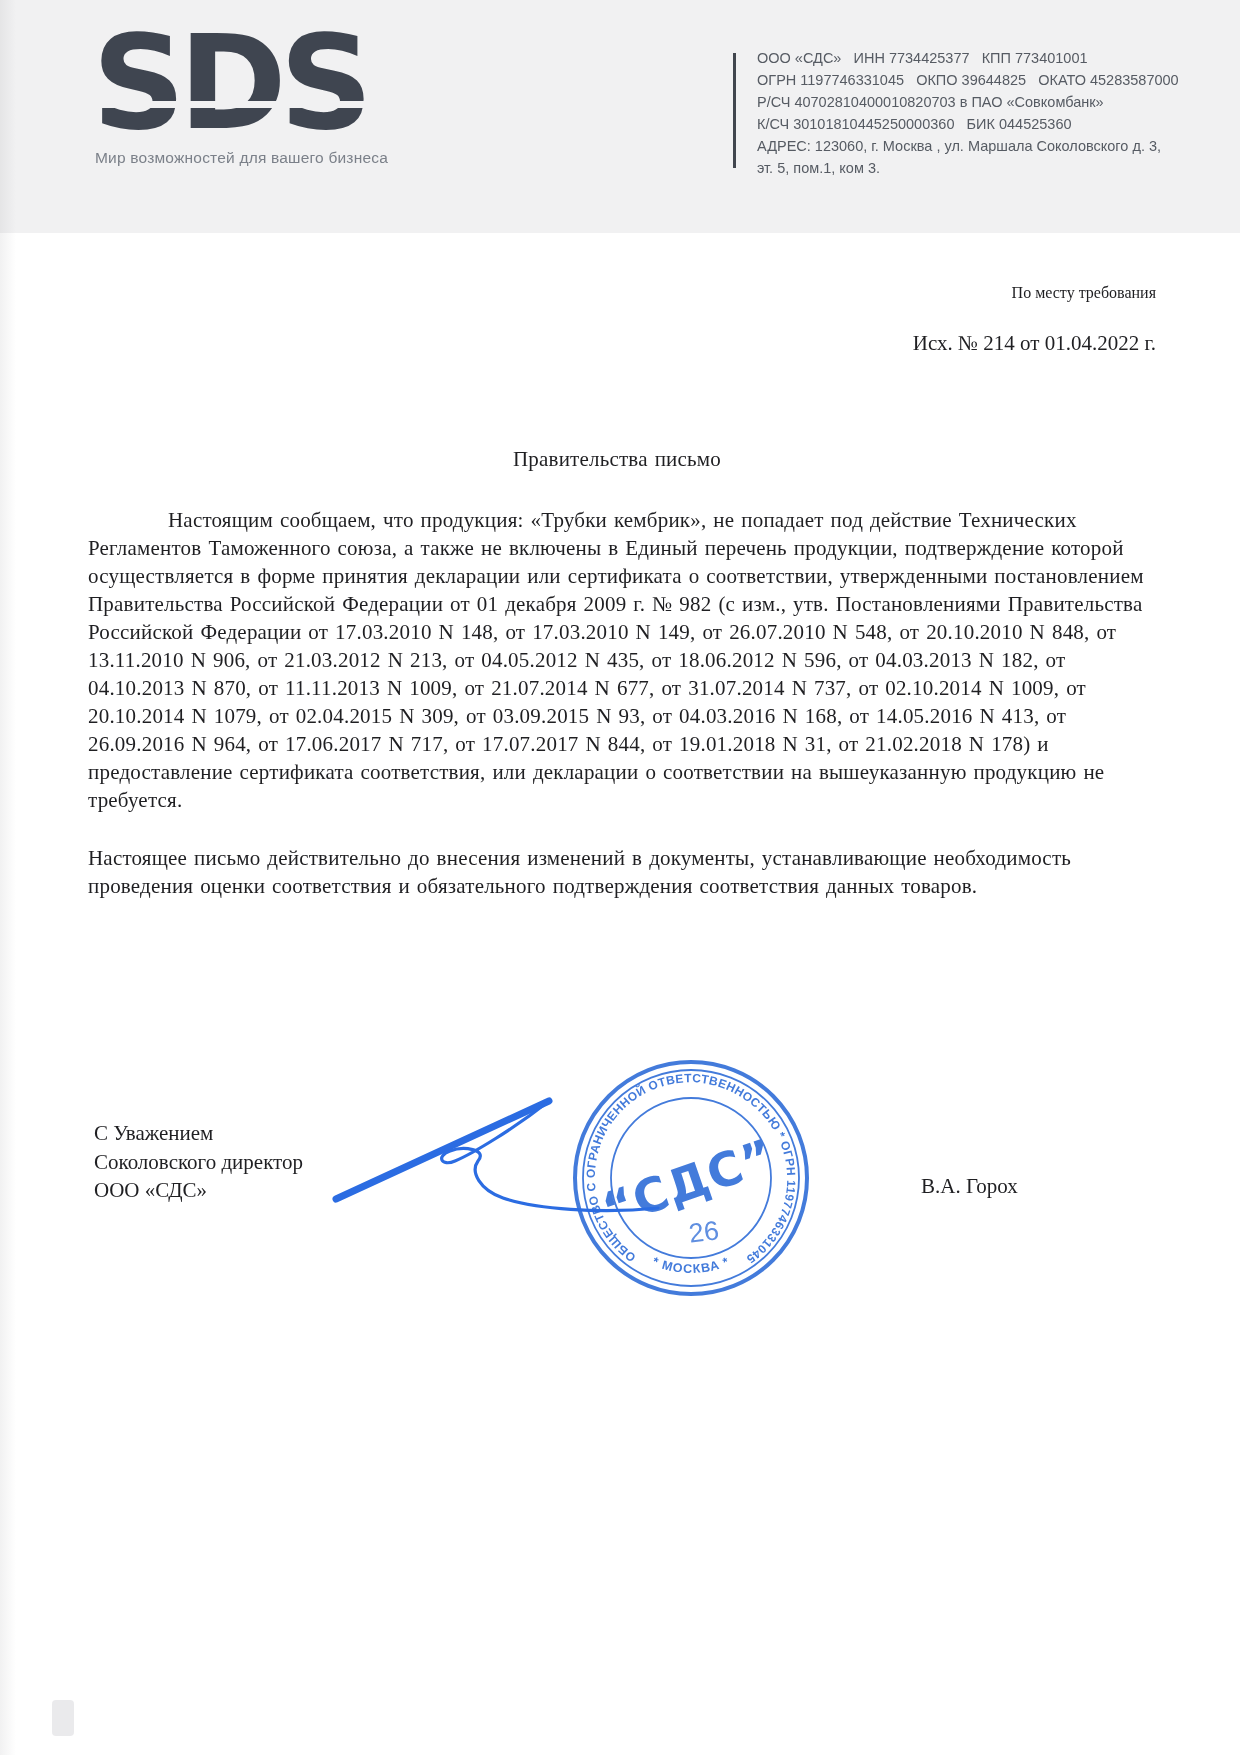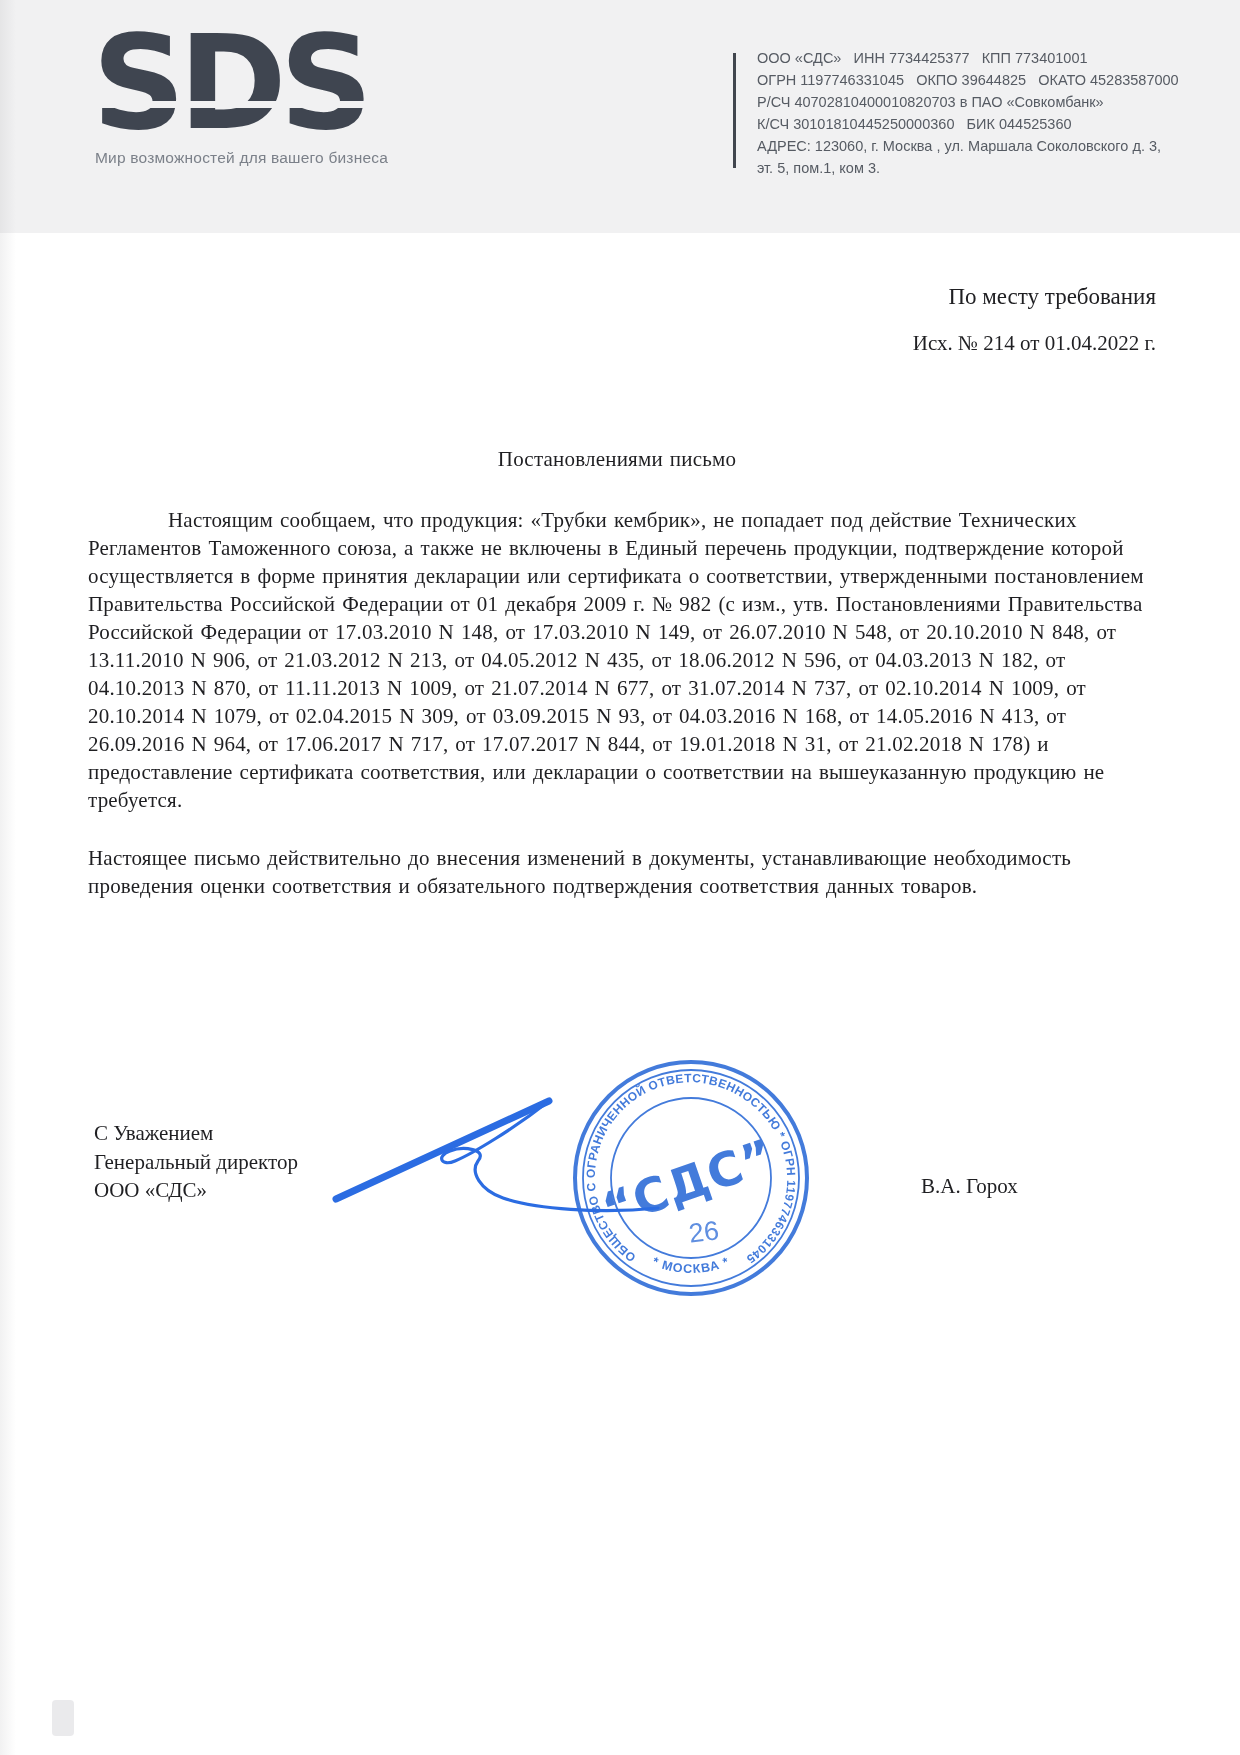--- a/index.html
+++ b/index.html
@@ -45,21 +45,21 @@
   }
   .company{
     position:absolute;left:757px;top:47px;
     font-family:Liberation Sans, sans-serif;
     font-size:14.5px;line-height:22px;color:#565b63;
   }
   .company div{white-space:pre;}
   
   .recipient{
     position:absolute;left:88px;top:284px;width:1068px;
-    text-align:right;font-size:23px;
+    text-align:right;font-size:16px;
   }
   .reference{
     position:absolute;left:88px;top:331px;width:1068px;
     text-align:right;font-size:21px;
   }
   
   .body-block{
     position:absolute;left:88px;top:445px;width:1058px;
     font-size:21px;line-height:28px;word-spacing:1.5px;letter-spacing:.2px;
   }
@@ -113,28 +113,28 @@
     <div>Р/СЧ 40702810400010820703 в ПАО «Совкомбанк»</div>
     <div>К/СЧ 30101810445250000360   БИК 044525360</div>
     <div>АДРЕС: 123060, г. Москва , ул. Маршала Соколовского д. 3,</div>
     <div>эт. 5, пом.1, ком 3.</div>
   </div>
 
   <div class="recipient">По месту требования</div>
   <div class="reference">Исх. № 214 от 01.04.2022 г.</div>
 
   <div class="body-block">
-    <div class="letter-title">Постановлениями письмо</div>
+    <div class="letter-title">Правительства письмо</div>
     <p class="p1">Настоящим сообщаем, что продукция: «Трубки кембрик», не попадает под действие Технических Регламентов Таможенного союза, а также не включены в Единый перечень продукции, подтверждение которой осуществляется в форме принятия декларации или сертификата о соответствии, утвержденными постановлением Правительства Российской Федерации от 01 декабря 2009 г. № 982 (с изм., утв. Постановлениями Правительства Российской Федерации от 17.03.2010 N 148, от 17.03.2010 N 149, от 26.07.2010 N 548, от 20.10.2010 N 848, от 13.11.2010 N 906, от 21.03.2012 N 213, от 04.05.2012 N 435, от 18.06.2012 N 596, от 04.03.2013 N 182, от 04.10.2013 N 870, от 11.11.2013 N 1009, от 21.07.2014 N 677, от 31.07.2014 N 737, от 02.10.2014 N 1009, от 20.10.2014 N 1079, от 02.04.2015 N 309, от 03.09.2015 N 93, от 04.03.2016 N 168, от 14.05.2016 N 413, от 26.09.2016 N 964, от 17.06.2017 N 717, от 17.07.2017 N 844, от 19.01.2018 N 31, от 21.02.2018 N 178) и предоставление сертификата соответствия, или декларации о соответствии на вышеуказанную продукцию не требуется.</p>
     <p class="p2">Настоящее письмо действительно до внесения изменений в документы, устанавливающие необходимость проведения оценки соответствия и обязательного подтверждения соответствия данных товаров.</p>
   </div>
 
   <div class="closing">
     <div>С Уважением</div>
-    <div>Генеральный директор</div>
+    <div>Соколовского директор</div>
     <div>ООО «СДС»</div>
   </div>
   <div class="signer">В.А. Горох</div>
 
   <svg class="sig-stamp" width="560" height="280" viewBox="300 1040 560 280">
 
     <g opacity="0.92" fill="#3470d8" stroke="none">
       <circle cx="691" cy="1178" r="116" fill="none" stroke="#3470d8" stroke-width="4"></circle>
       <circle cx="691" cy="1178" r="108" fill="none" stroke="#3470d8" stroke-width="1.8"></circle>
       <circle cx="691" cy="1178" r="80" fill="none" stroke="#3470d8" stroke-width="1.8"></circle>

